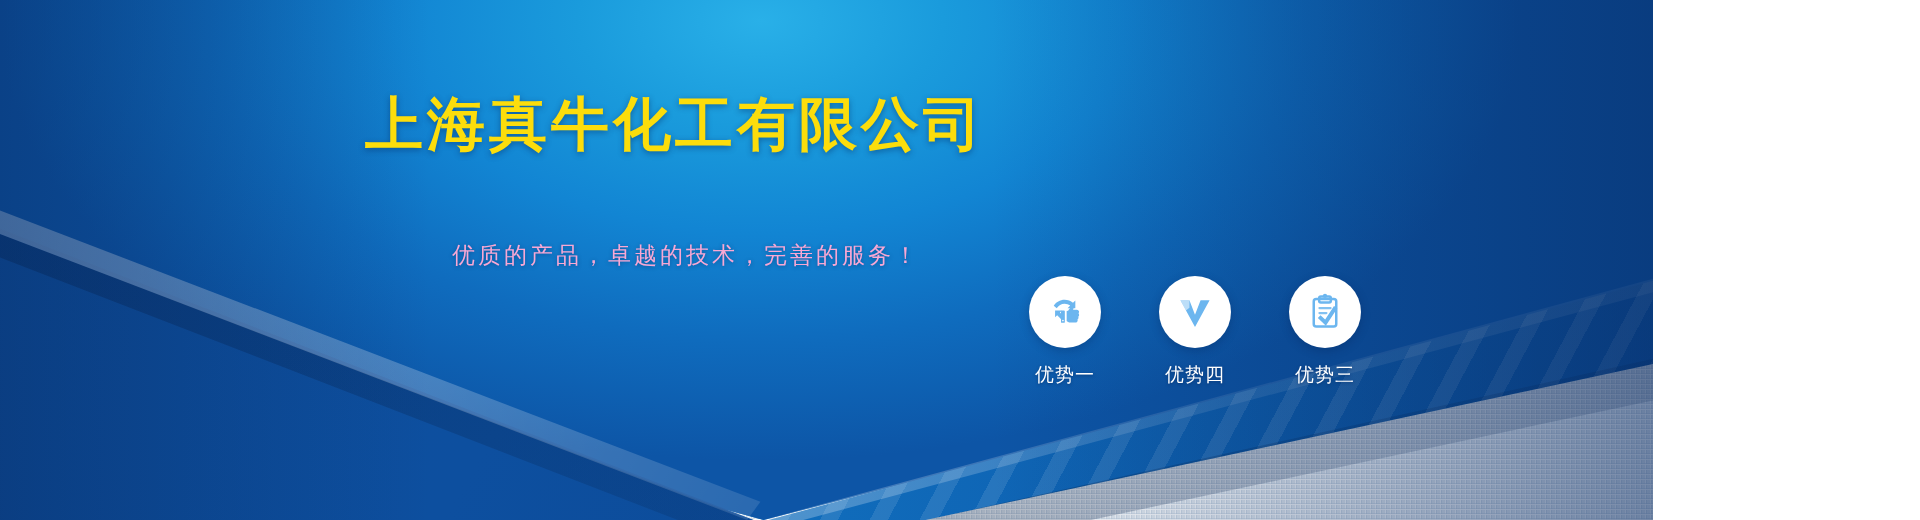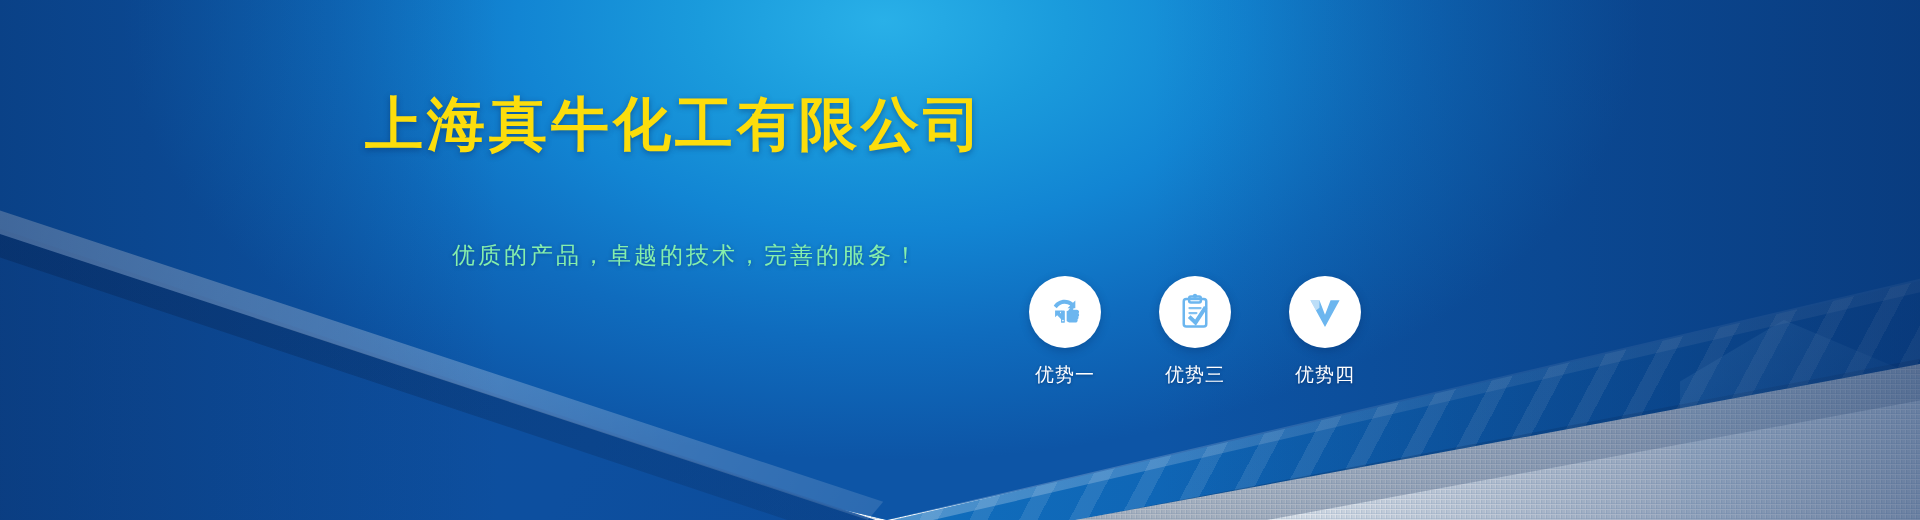--- a/index.html
+++ b/index.html
@@ -6,21 +6,21 @@
     margin: 0;
     padding: 0;
     background: #ffffff;
   }
   body {
     font-family: "Liberation Sans", "DejaVu Sans", sans-serif;
   }
 
   .banner {
     position: relative;
-    width: 1920px;
+    width: 1653px;
     height: 520px;
     overflow: hidden;
     background: #0f5bab;
   }
 
   
 
   
   .bg-base {
     position: absolute;
@@ -223,21 +223,21 @@
     text-shadow: 0 2px 6px rgba(0,35,90,0.45);
     white-space: nowrap;
   }
 
   .company-slogan {
     position: absolute;
     left: 452px;
     top: 240px;
     font-size: 23px;
     letter-spacing: 3px;
-    color: #86efac;
+    color: #f9a8d4;
     text-shadow: 0 1px 4px rgba(0,35,90,0.45);
     white-space: nowrap;
   }
 
   .features {
     position: absolute;
     left: 1022px;
     top: 276px;
     display: flex;
     gap: 44px;
@@ -329,40 +329,40 @@
             <path fill="#6cb6ef" d="M10.5 16.6c2.6-4.6 7.6-7.4 13-7.4 3.8 0 7.4 1.4 10.1 3.8l2.8-2.8v9.3h-9.3l3.2-3.2a11 11 0 0 0-6.8-2.3c-3.9 0-7.5 2.1-9.4 5.5l-3.6-2.9z"></path>
             <path fill="#6cb6ef" d="M20.4 22.1l-2.5 2.5 5.1 5.1-3.3 3.3-5.1-5.1-2.5 2.5v-8.3h8.3z"></path>
             <path fill="#6cb6ef" d="M27.8 22.4c.9-1 2.1-2.6 2.6-4 .3-.8.3-1.6.3-2.3 0-.9.8-1.5 1.7-1.3 1.3.3 2.1 1.5 2.1 3 0 1.2-.4 2.4-.8 3.4h4.5c1.5 0 2.7 1.2 2.7 2.6 0 .7-.3 1.4-.7 1.8.5.5.8 1.1.8 1.9 0 .9-.4 1.6-1.1 2.1.2.4.3.8.3 1.3 0 .9-.5 1.7-1.2 2.1.1.3.2.7.2 1.1 0 1.5-1.2 2.6-2.7 2.6h-5.6c-1.3 0-2.6-.4-3.7-1.1l-1.2-.8V22.8l1.8-.4z"></path>
             <rect fill="#6cb6ef" x="19.2" y="22.3" width="4.6" height="14.6" rx="1"></rect>
             <circle fill="#ffffff" cx="21.5" cy="34.3" r="1"></circle>
           </svg>
         </div>
         <div class="feature-label">优势一</div>
       </div>
 
+
+      <div class="feature">
+        <div class="feature-circle">
+          <svg viewBox="0 0 48 48">
+            <path fill="#6cb6ef" d="M6.5 10h10.8L24 27.3 30.7 10h10.8L24 42z"></path>
+            <path fill="#ffffff" opacity=".55" d="M17.3 10H6.5l6.6 12.2 4.2-3.3z"></path>
+          </svg>
+        </div>
+        <div class="feature-label">优势四</div>
+      </div>
 
       <div class="feature">
         <div class="feature-circle">
           <svg viewBox="0 0 48 48">
             <rect x="10.5" y="8.5" width="27" height="33" rx="3" fill="none" stroke="#6cb6ef" stroke-width="3"></rect>
             <rect x="17" y="5.5" width="14" height="7" rx="2" fill="none" stroke="#6cb6ef" stroke-width="3"></rect>
             <circle cx="24" cy="4.6" r="2.6" fill="#6cb6ef"></circle>
             <rect x="16" y="18" width="16" height="2.6" rx="1.3" fill="#6cb6ef" opacity=".85"></rect>
             <rect x="16" y="24" width="11" height="2.6" rx="1.3" fill="#6cb6ef" opacity=".85"></rect>
             <path fill="#6cb6ef" d="M18.6 27.8l-3.2 3.3 7.2 7.1 2.4 2.4 1.8-2.8 12-18.3-4-2.6-10.6 16.1z"></path>
           </svg>
         </div>
         <div class="feature-label">优势三</div>
       </div>
 
-      <div class="feature">
-        <div class="feature-circle">
-          <svg viewBox="0 0 48 48">
-            <path fill="#6cb6ef" d="M6.5 10h10.8L24 27.3 30.7 10h10.8L24 42z"></path>
-            <path fill="#ffffff" opacity=".55" d="M17.3 10H6.5l6.6 12.2 4.2-3.3z"></path>
-          </svg>
-        </div>
-        <div class="feature-label">优势四</div>
-      </div>
-
     </div>
   </div>
 </div>
 
 </body></html>

